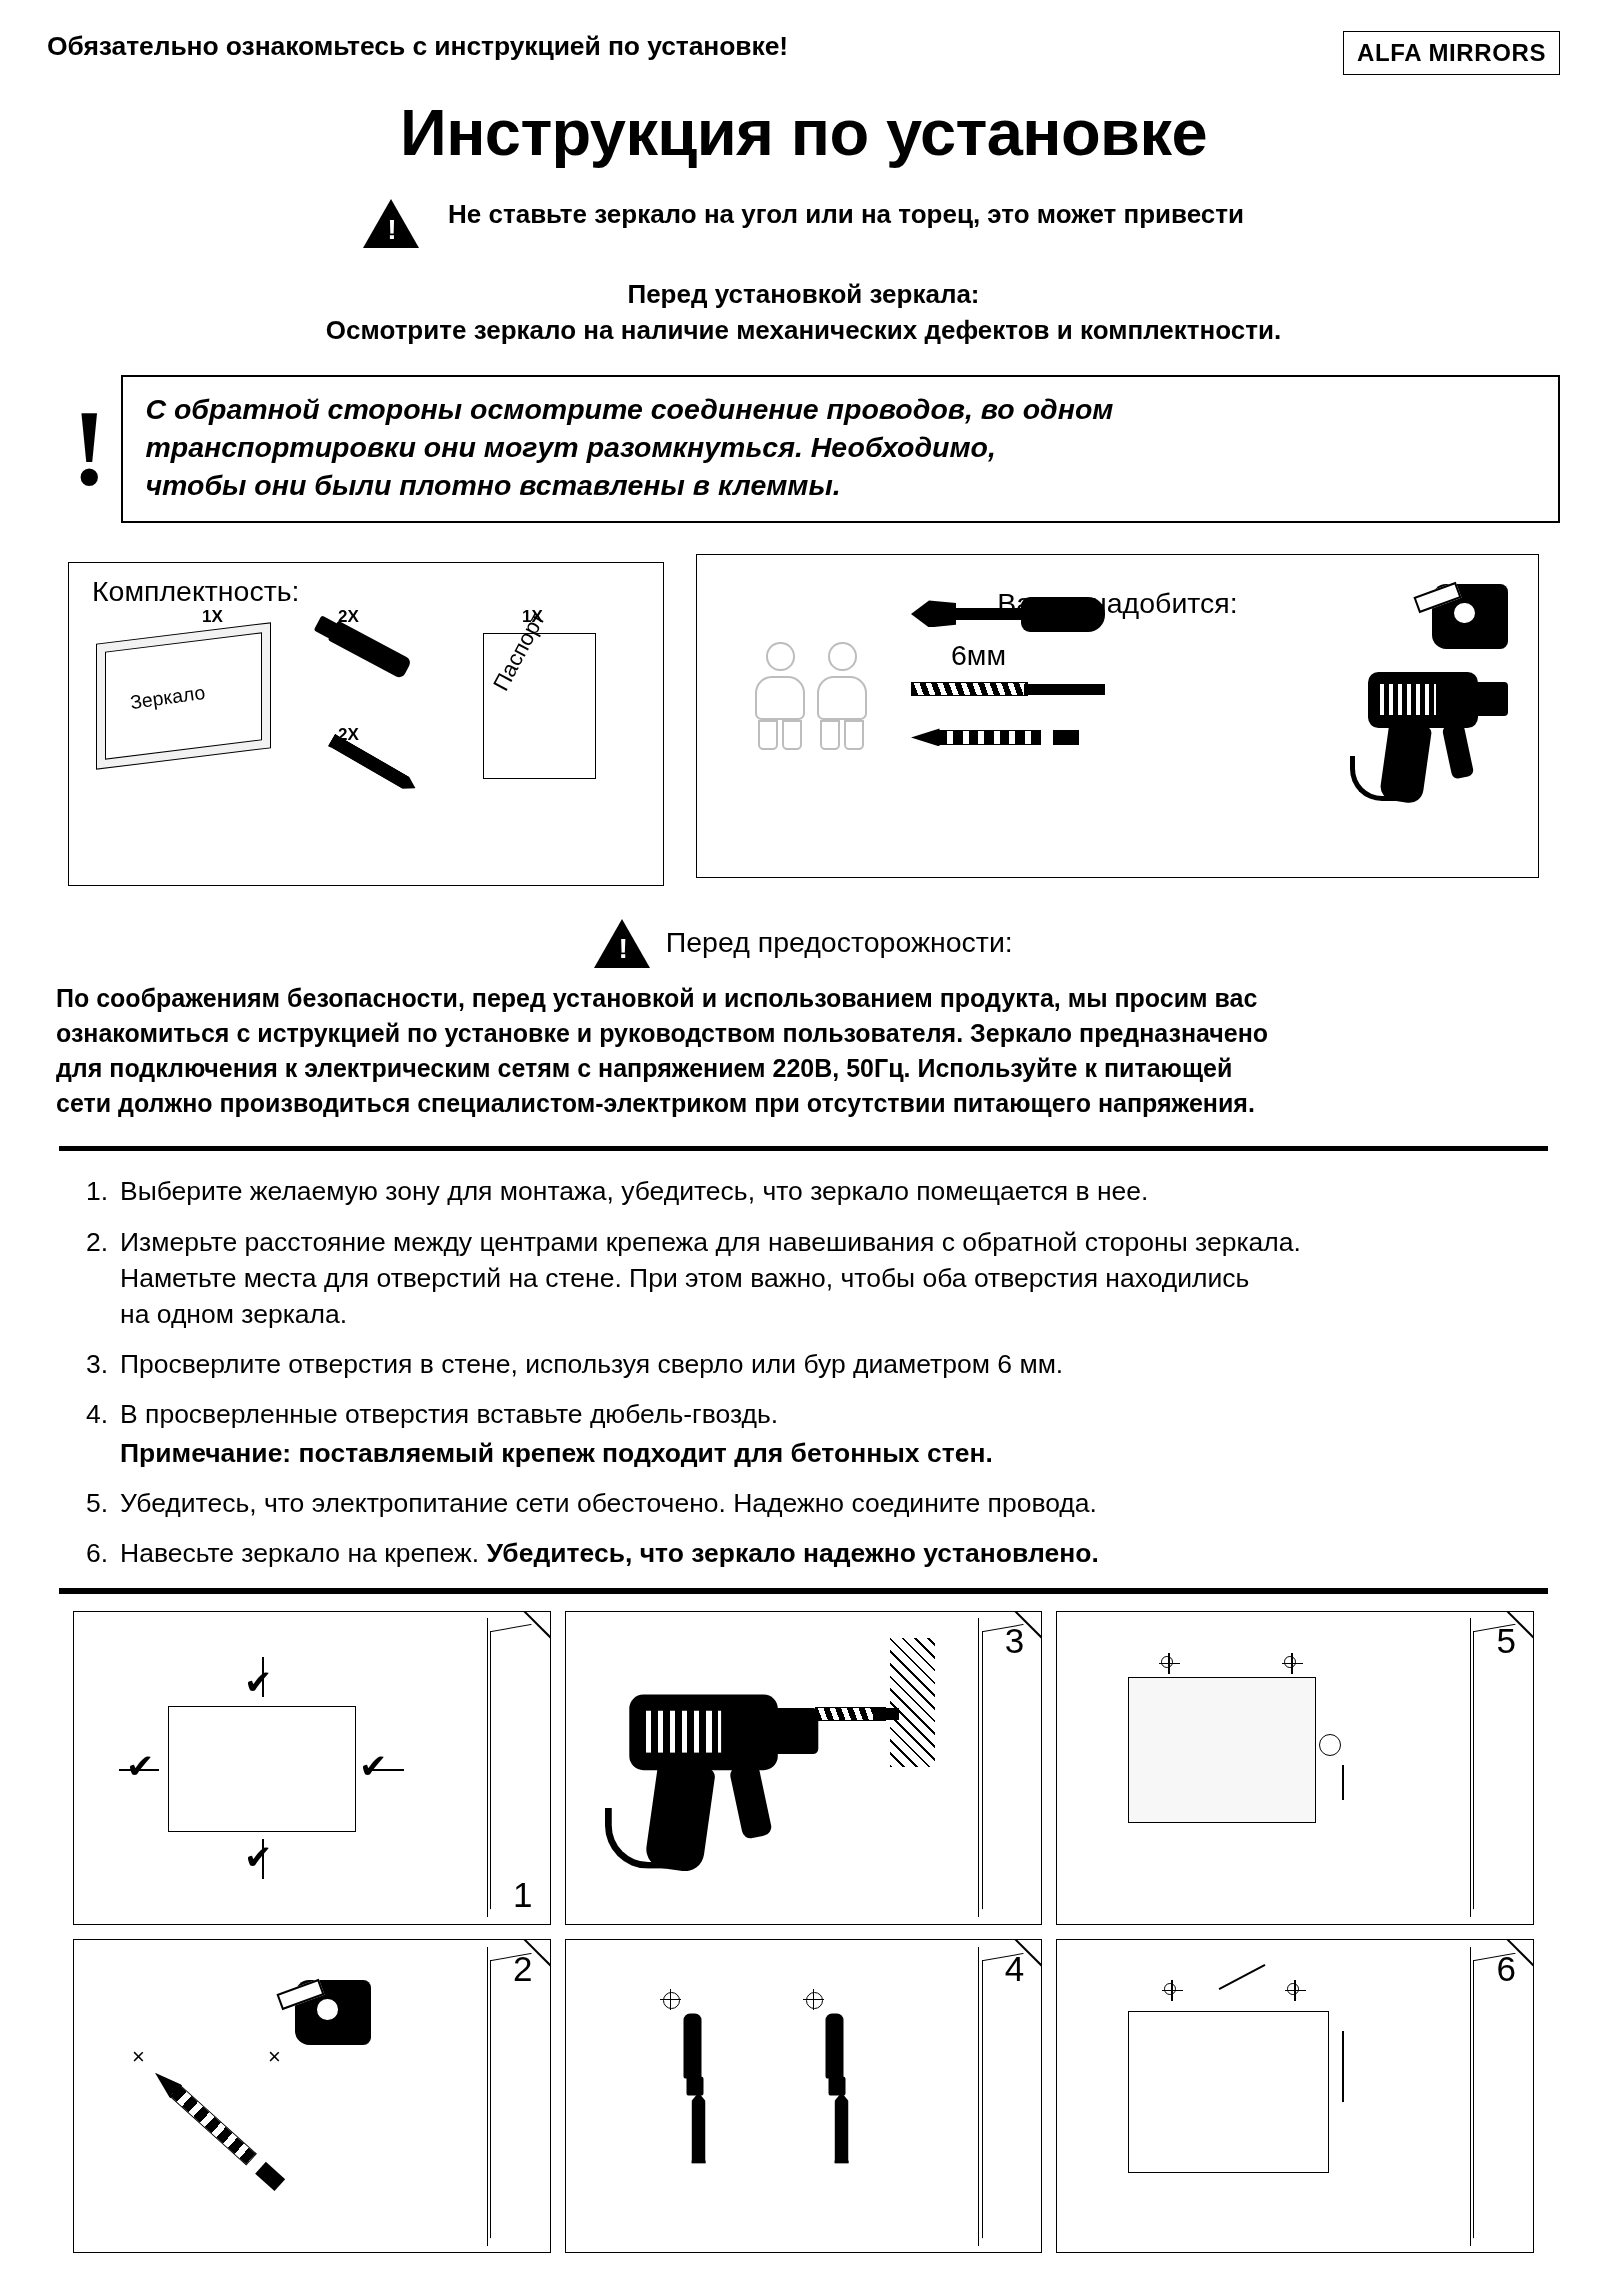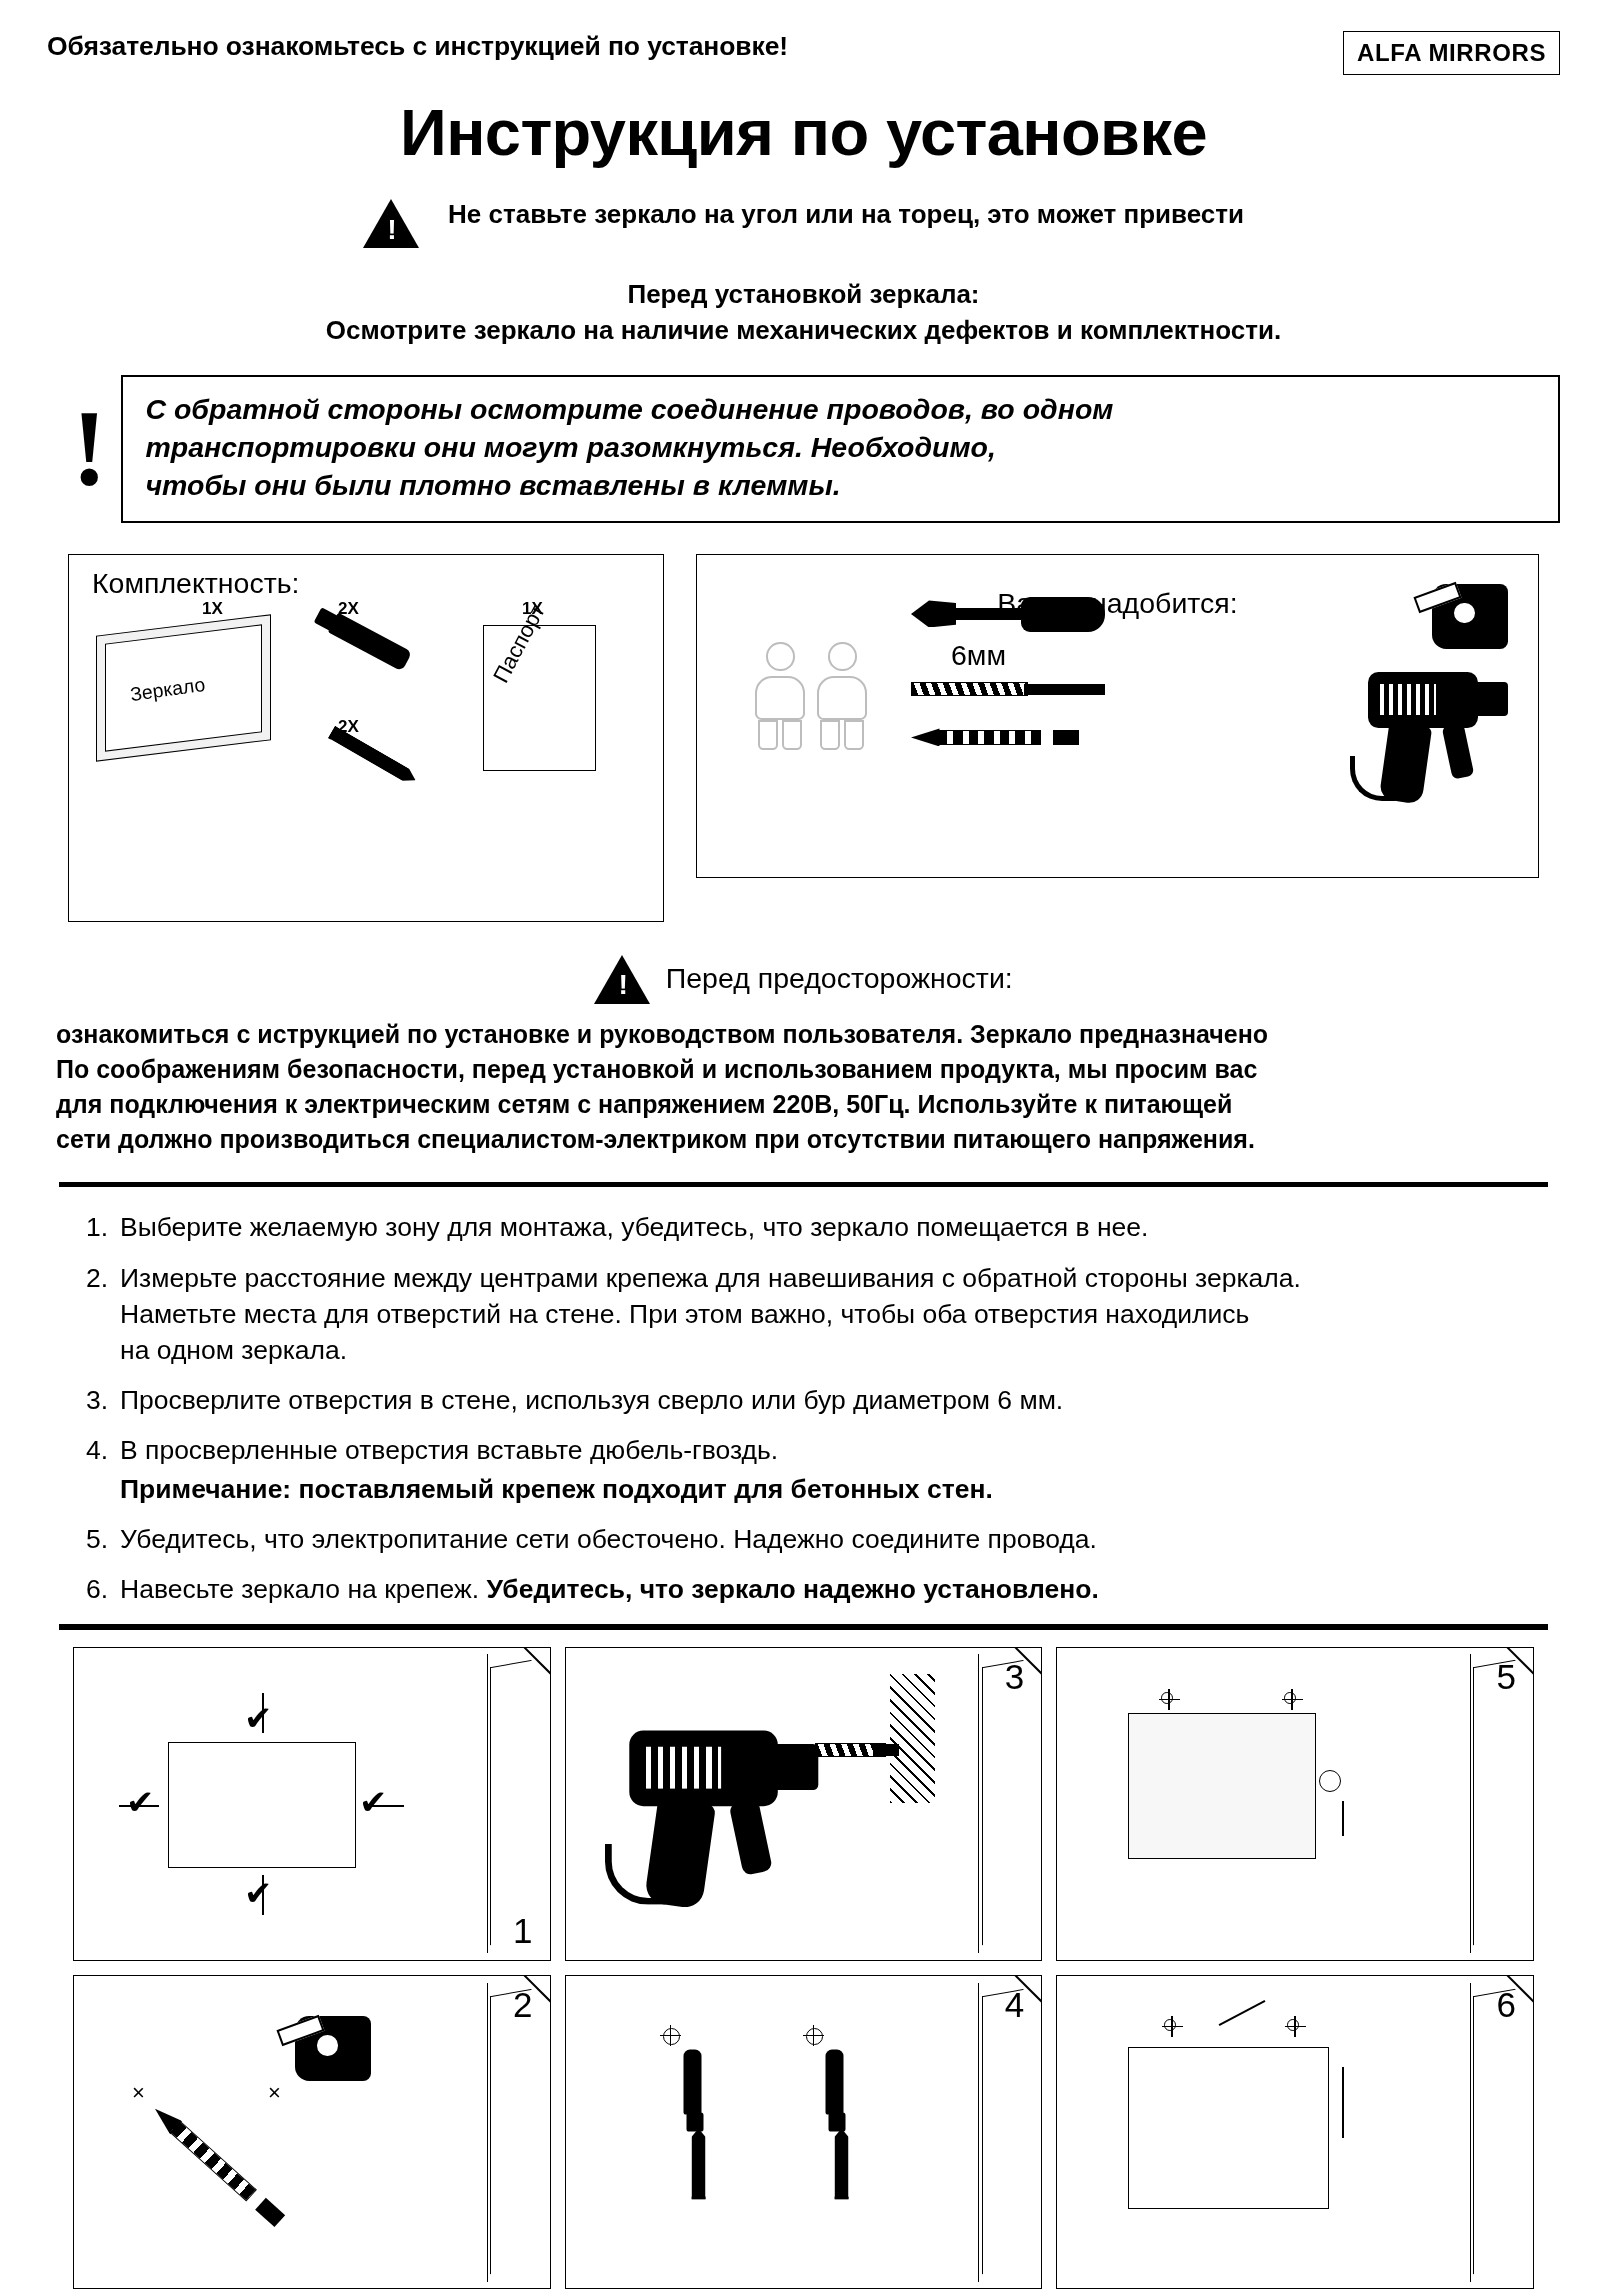--- a/index.html
+++ b/index.html
@@ -122,21 +122,21 @@
   .panels {
     display: flex;
     gap: 32px;
     margin-top: 31px;
     padding: 0 21px;
   }
   .panel {
     border: 1.9px solid #000;
     position: relative;
   }
-  .panel-left { width: 596px; height: 368px; }
+  .panel-left { width: 596px; height: 324px; margin-top: 8px; }
   .panel-right { flex: 1; height: 324px; }
   .panel-title {
     font-size: 28.5px;
     padding: 11.7px 0 0 23px;
   }
   .panel-right .panel-title { text-align: center; padding-left: 0; padding-top: 32px; }
 
   .qty { font-size: 17px; font-weight: 700; position: absolute; }
 
   
@@ -598,22 +598,22 @@
           <div class="cord"></div>
       </div>
     </div>
   </div>
 
   <div class="prec-head">
     <div class="tri"></div>
     <div class="title">Перед предосторожности:</div>
   </div>
   <div class="prec-text">
+    <div>По соображениям безопасности, перед установкой и использованием продукта, мы просим вас</div>
     <div>ознакомиться с иструкцией по установке и руководством пользователя. Зеркало предназначено</div>
-    <div>По соображениям безопасности, перед установкой и использованием продукта, мы просим вас</div>
     <div>для подключения к электрическим сетям с напряжением 220В, 50Гц. Используйте к питающей</div>
     <div>сети должно производиться специалистом-электриком при отсутствии питающего напряжения.</div>
   </div>
 
   <div class="rule"></div>
 
   <div class="steps">
 
     <div class="step">
       <div class="num">1.</div>

